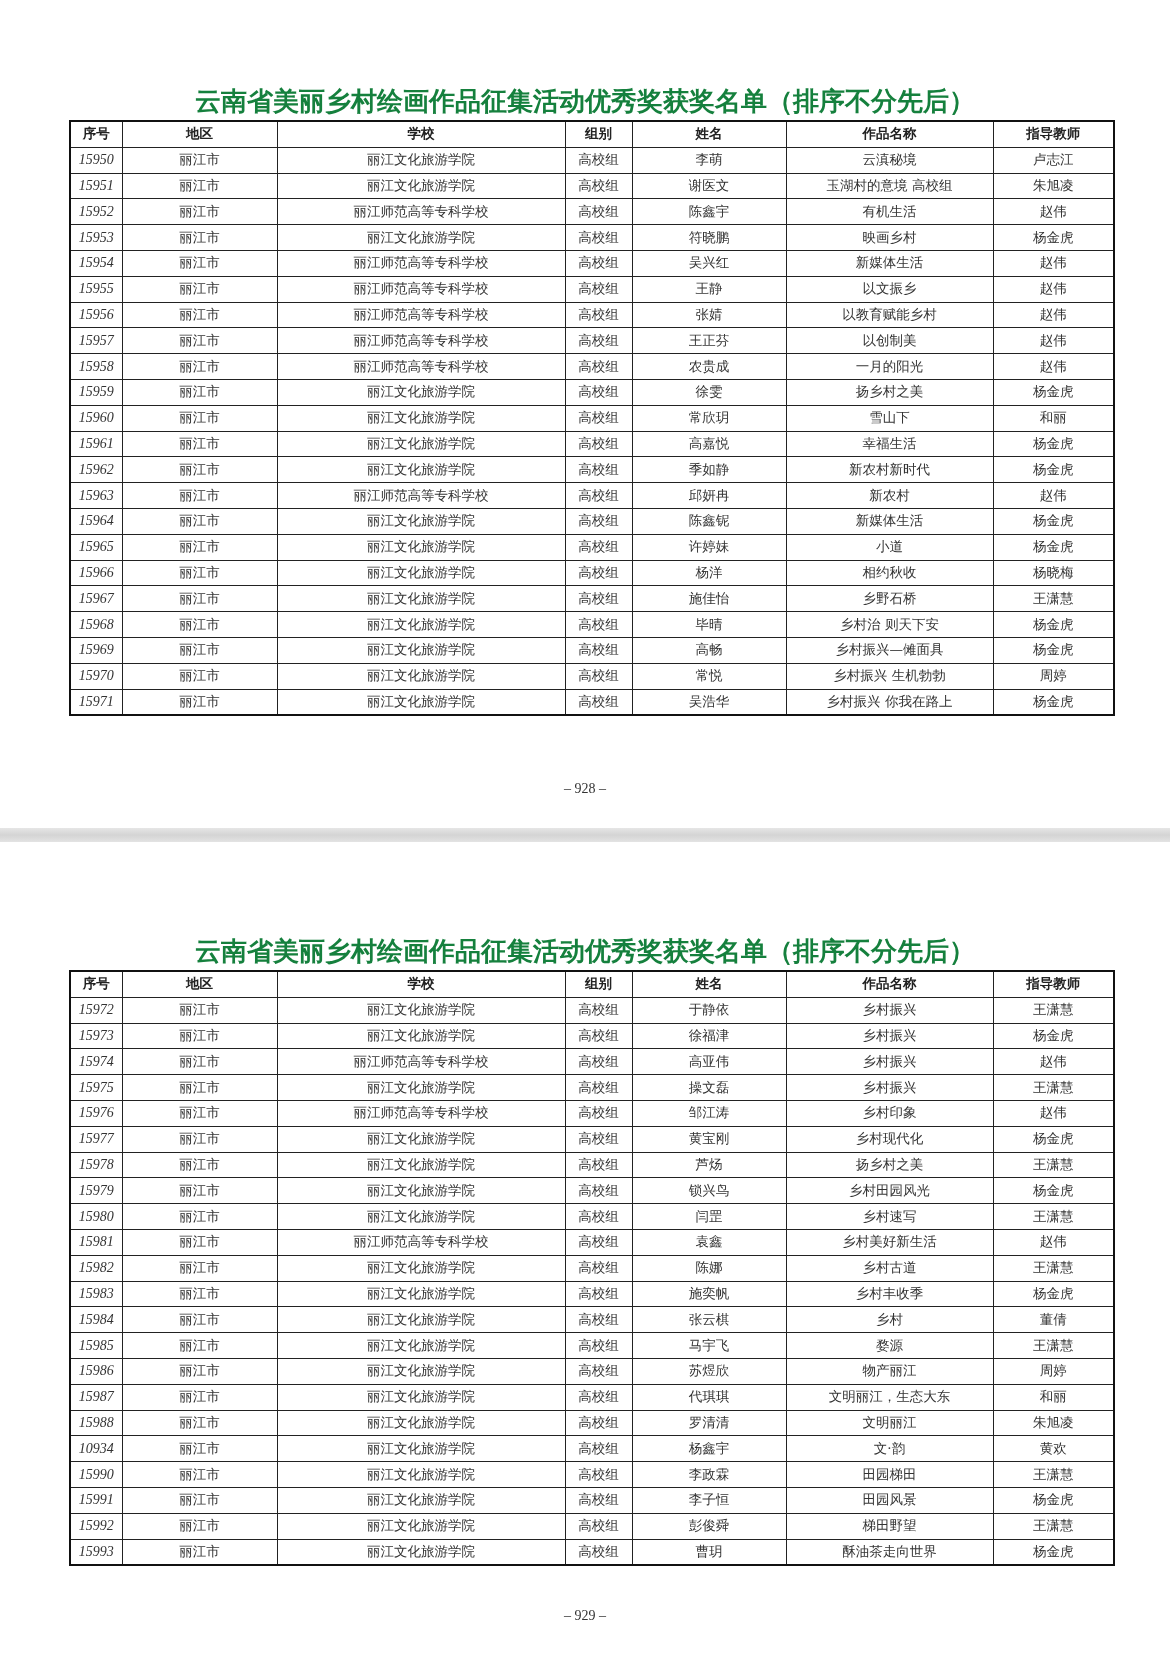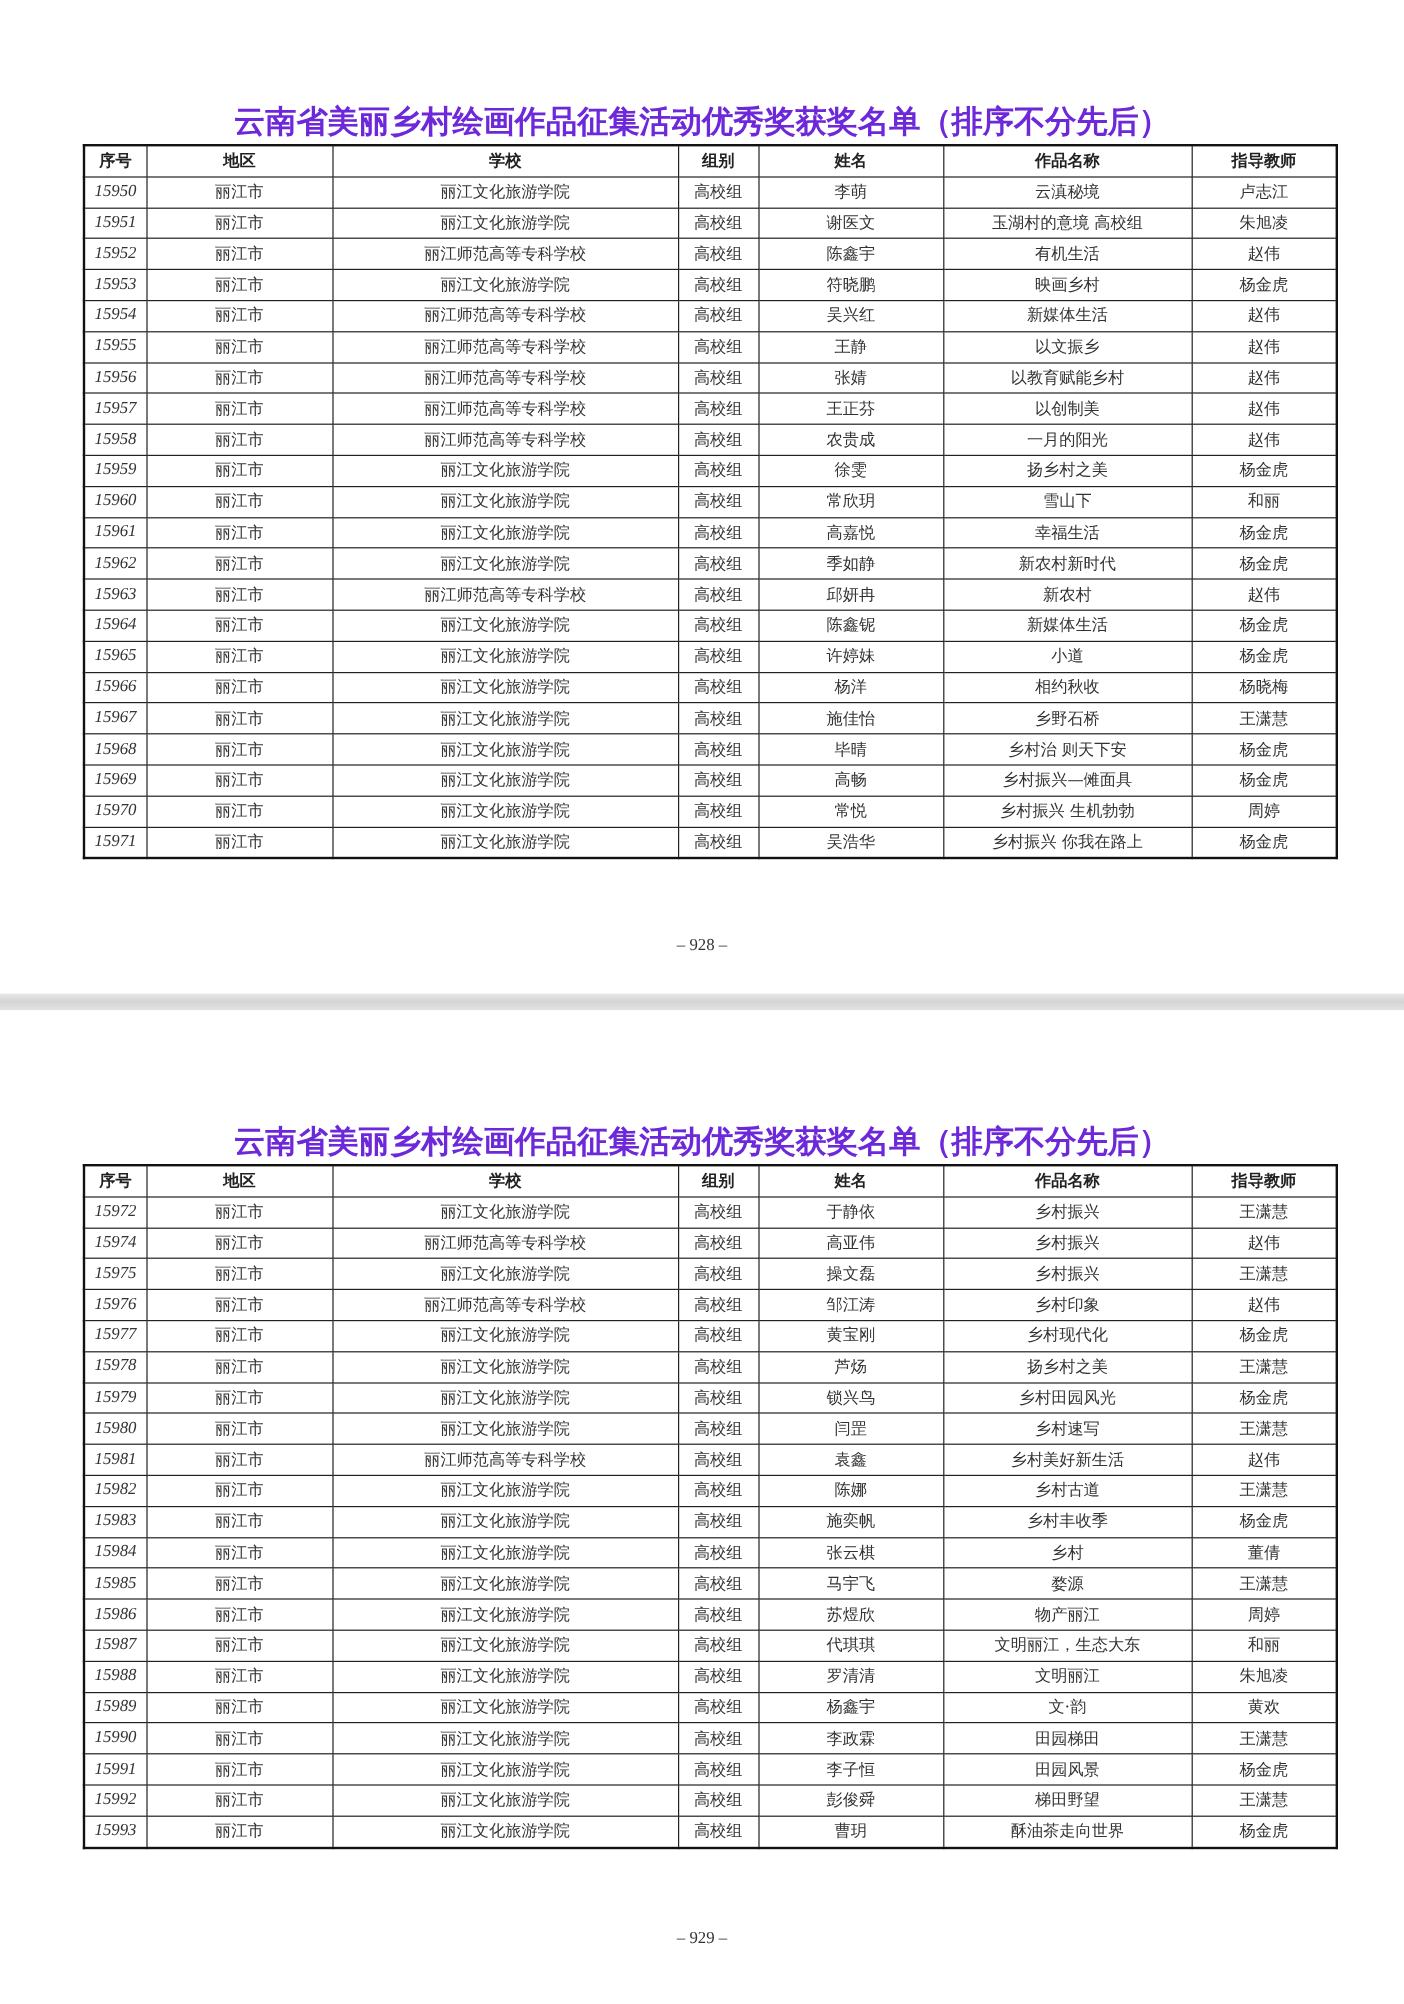--- a/index.html
+++ b/index.html
@@ -4,21 +4,21 @@
 <style>
   html, body { margin:0; padding:0; }
   body { width:1170px; height:1670px; background:#ffffff; position:relative; overflow:hidden;
          font-family:"DejaVu Serif","Liberation Serif",serif; color:#222; }
   .page { position:absolute; left:0; width:1170px; background:#fff; }
   .page1 { top:0; height:828px; }
   .gap { position:absolute; left:0; top:828px; width:1170px; height:14px;
          background:linear-gradient(#e6e6e6,#d4d4d4 50%,#e3e3e3); }
   .page2 { top:842px; height:828px; }
   .title { position:absolute; left:0; width:1170px; text-align:center; font-size:26px; font-weight:bold;
-           letter-spacing:0px; color:#6d28d9; font-family:"DejaVu Serif","Liberation Serif",serif; }
+           letter-spacing:0px; color:#15803d; font-family:"DejaVu Serif","Liberation Serif",serif; }
   .page1 .title { top:84px; }
   .page2 .title { top:92px; }
   table { position:absolute; left:69px; border-collapse:collapse; width:1044px; table-layout:fixed; }
   .page1 table { top:120px; }
   .page2 table { top:128px; }
   td, th { border:1.6px solid #222; height:24.8px; padding:0; text-align:center; font-size:13.5px;
            white-space:nowrap; overflow:hidden; color:#333; font-weight:normal; }
   th { font-family:"DejaVu Sans","Liberation Sans",sans-serif; font-weight:bold; font-size:13.5px; color:#222;margin-left:44px; }
   td.num { font-family:"Liberation Serif","DejaVu Serif",serif; font-size:14px;font-style:italic; }
   table { border:2px solid #111; }
@@ -286,20 +286,29 @@
         <tr>
           <td class="num">15972</td>
           <td>丽江市</td>
           <td>丽江文化旅游学院</td>
           <td>高校组</td>
           <td>于静依</td>
           <td>乡村振兴</td>
           <td>王潇慧</td>
         </tr>
         <tr>
+          <td class="num">15973</td>
+          <td>丽江市</td>
+          <td>丽江文化旅游学院</td>
+          <td>高校组</td>
+          <td>徐福津</td>
+          <td>乡村振兴</td>
+          <td>杨金虎</td>
+        </tr>
+        <tr>
           <td class="num">15974</td>
           <td>丽江市</td>
           <td>丽江师范高等专科学校</td>
           <td>高校组</td>
           <td>高亚伟</td>
           <td>乡村振兴</td>
           <td>赵伟</td>
         </tr>
         <tr>
           <td class="num">15975</td>
@@ -421,21 +430,21 @@
         <tr>
           <td class="num">15988</td>
           <td>丽江市</td>
           <td>丽江文化旅游学院</td>
           <td>高校组</td>
           <td>罗清清</td>
           <td>文明丽江</td>
           <td>朱旭凌</td>
         </tr>
         <tr>
-          <td class="num">15989</td>
+          <td class="num">10934</td>
           <td>丽江市</td>
           <td>丽江文化旅游学院</td>
           <td>高校组</td>
           <td>杨鑫宇</td>
           <td>文·韵</td>
           <td>黄欢</td>
         </tr>
         <tr>
           <td class="num">15990</td>
           <td>丽江市</td>

